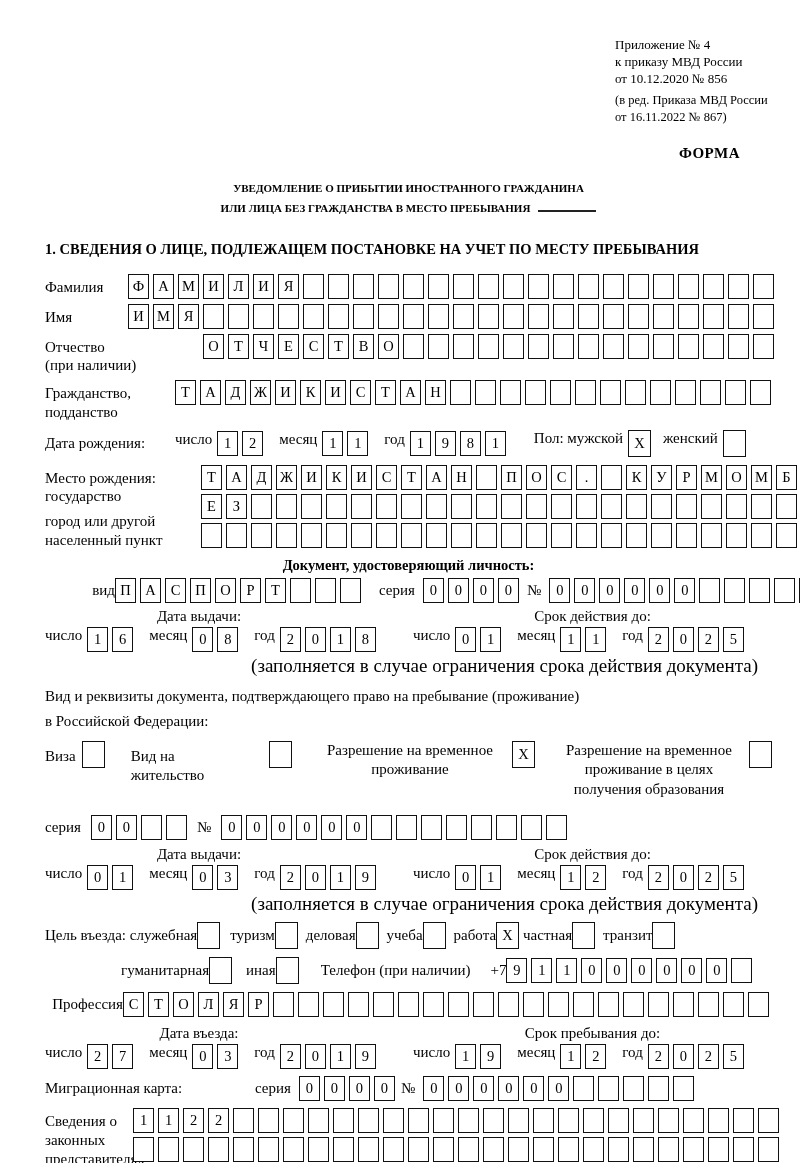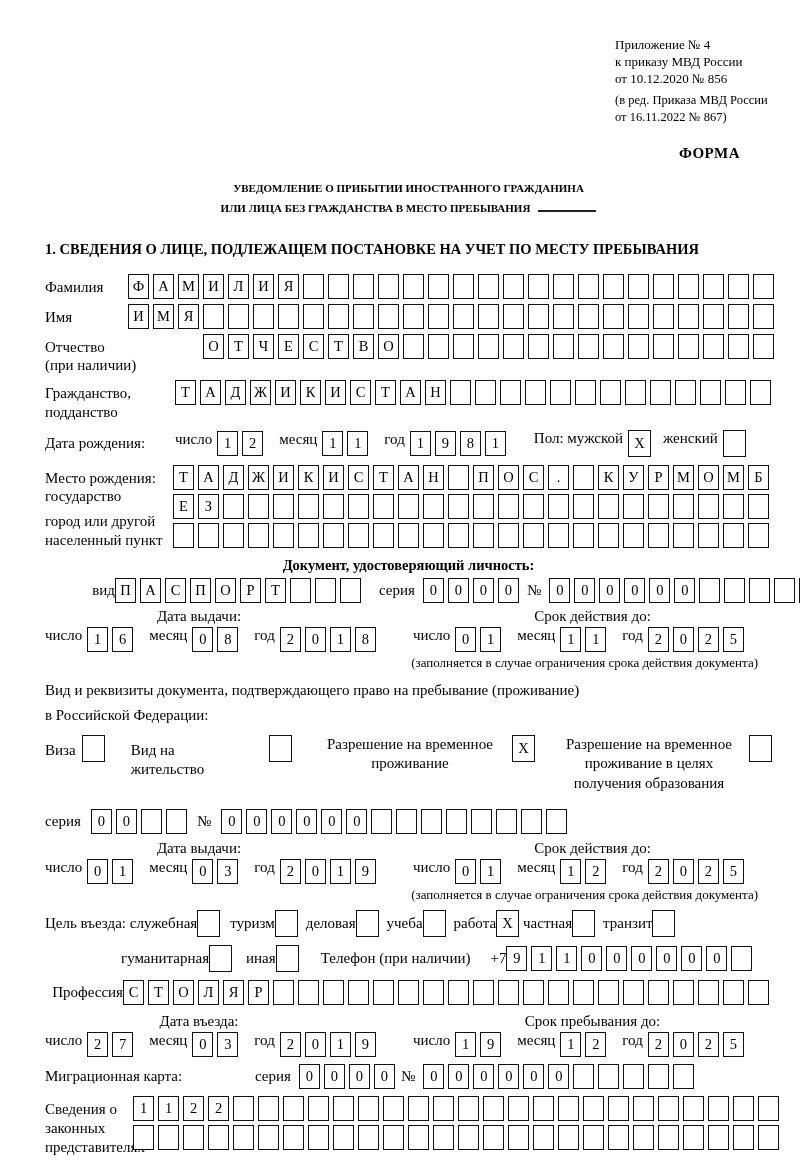--- a/index.html
+++ b/index.html
@@ -42,21 +42,21 @@
 
   
   .dual { display:flex; margin:2px 0 3px 0; }
   .dd-col-l { width:368px; }
   .dd-col-r { flex:1; }
   .dd-head { text-align:center; margin-bottom:2px; }
   .dd-head-l { padding-right:60px; }
   .date-line { display:flex; align-items:flex-start; }
   .date-line .dlbl { margin-right:5px; }
   .date-line .gap { width:12px; }
-  .note { text-align:right; font-size:13px; margin:1px 14px 7px 0; }
+  .note { text-align:right; font-size:19px; margin:1px 14px 7px 0; }
 
   
   .cbx .cell { width:23px; height:27px; margin-right:0; }
   .opt { display:flex; align-items:flex-start; }
   .opt .olbl { margin-right:6px; line-height:1.3; }
   .opt .center2 { width:192px; text-align:center; }
   .opt .center3 { width:188px; text-align:center; }
 
   .intro { line-height:1.7; }
 </style>
@@ -244,21 +244,21 @@
           <span class="cell">X</span>
         </span>
       <span class="gap"></span>
       <span class="dlbl">женский</span>
       <span class="boxes cbx">
           <span class="cell"></span>
         </span>
     </div>
   </div>
 
-  <div class="row" style="margin-top:8px;">
+  <div class="row" style="margin-top:8px;gap:28px;">
     <div class="lbl w128">
       <div>Место рождения:</div>
       <div>государство</div>
       <div style="margin-top:6px;">город или другой</div>
       <div>населенный пункт</div>
     </div>
     <div class="stackboxes">
       <div class="boxes">
           <span class="cell">Т</span>
           <span class="cell">А</span>

